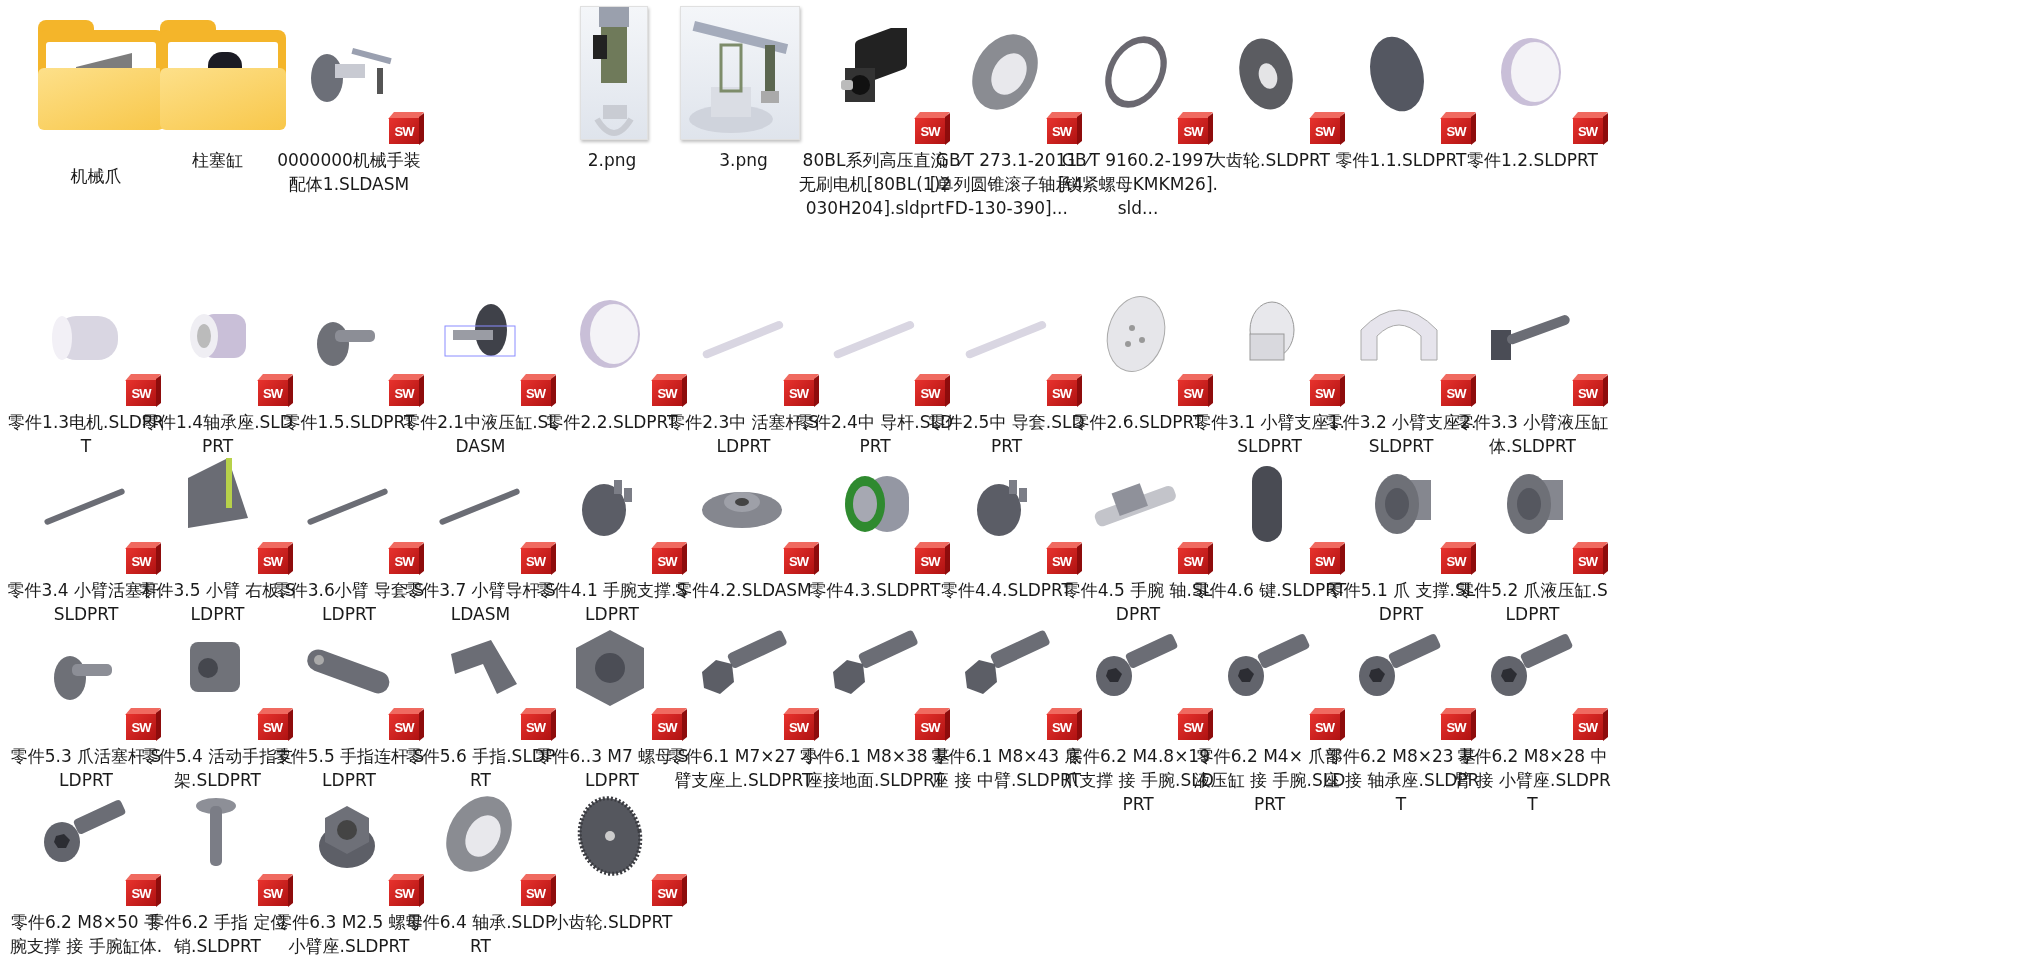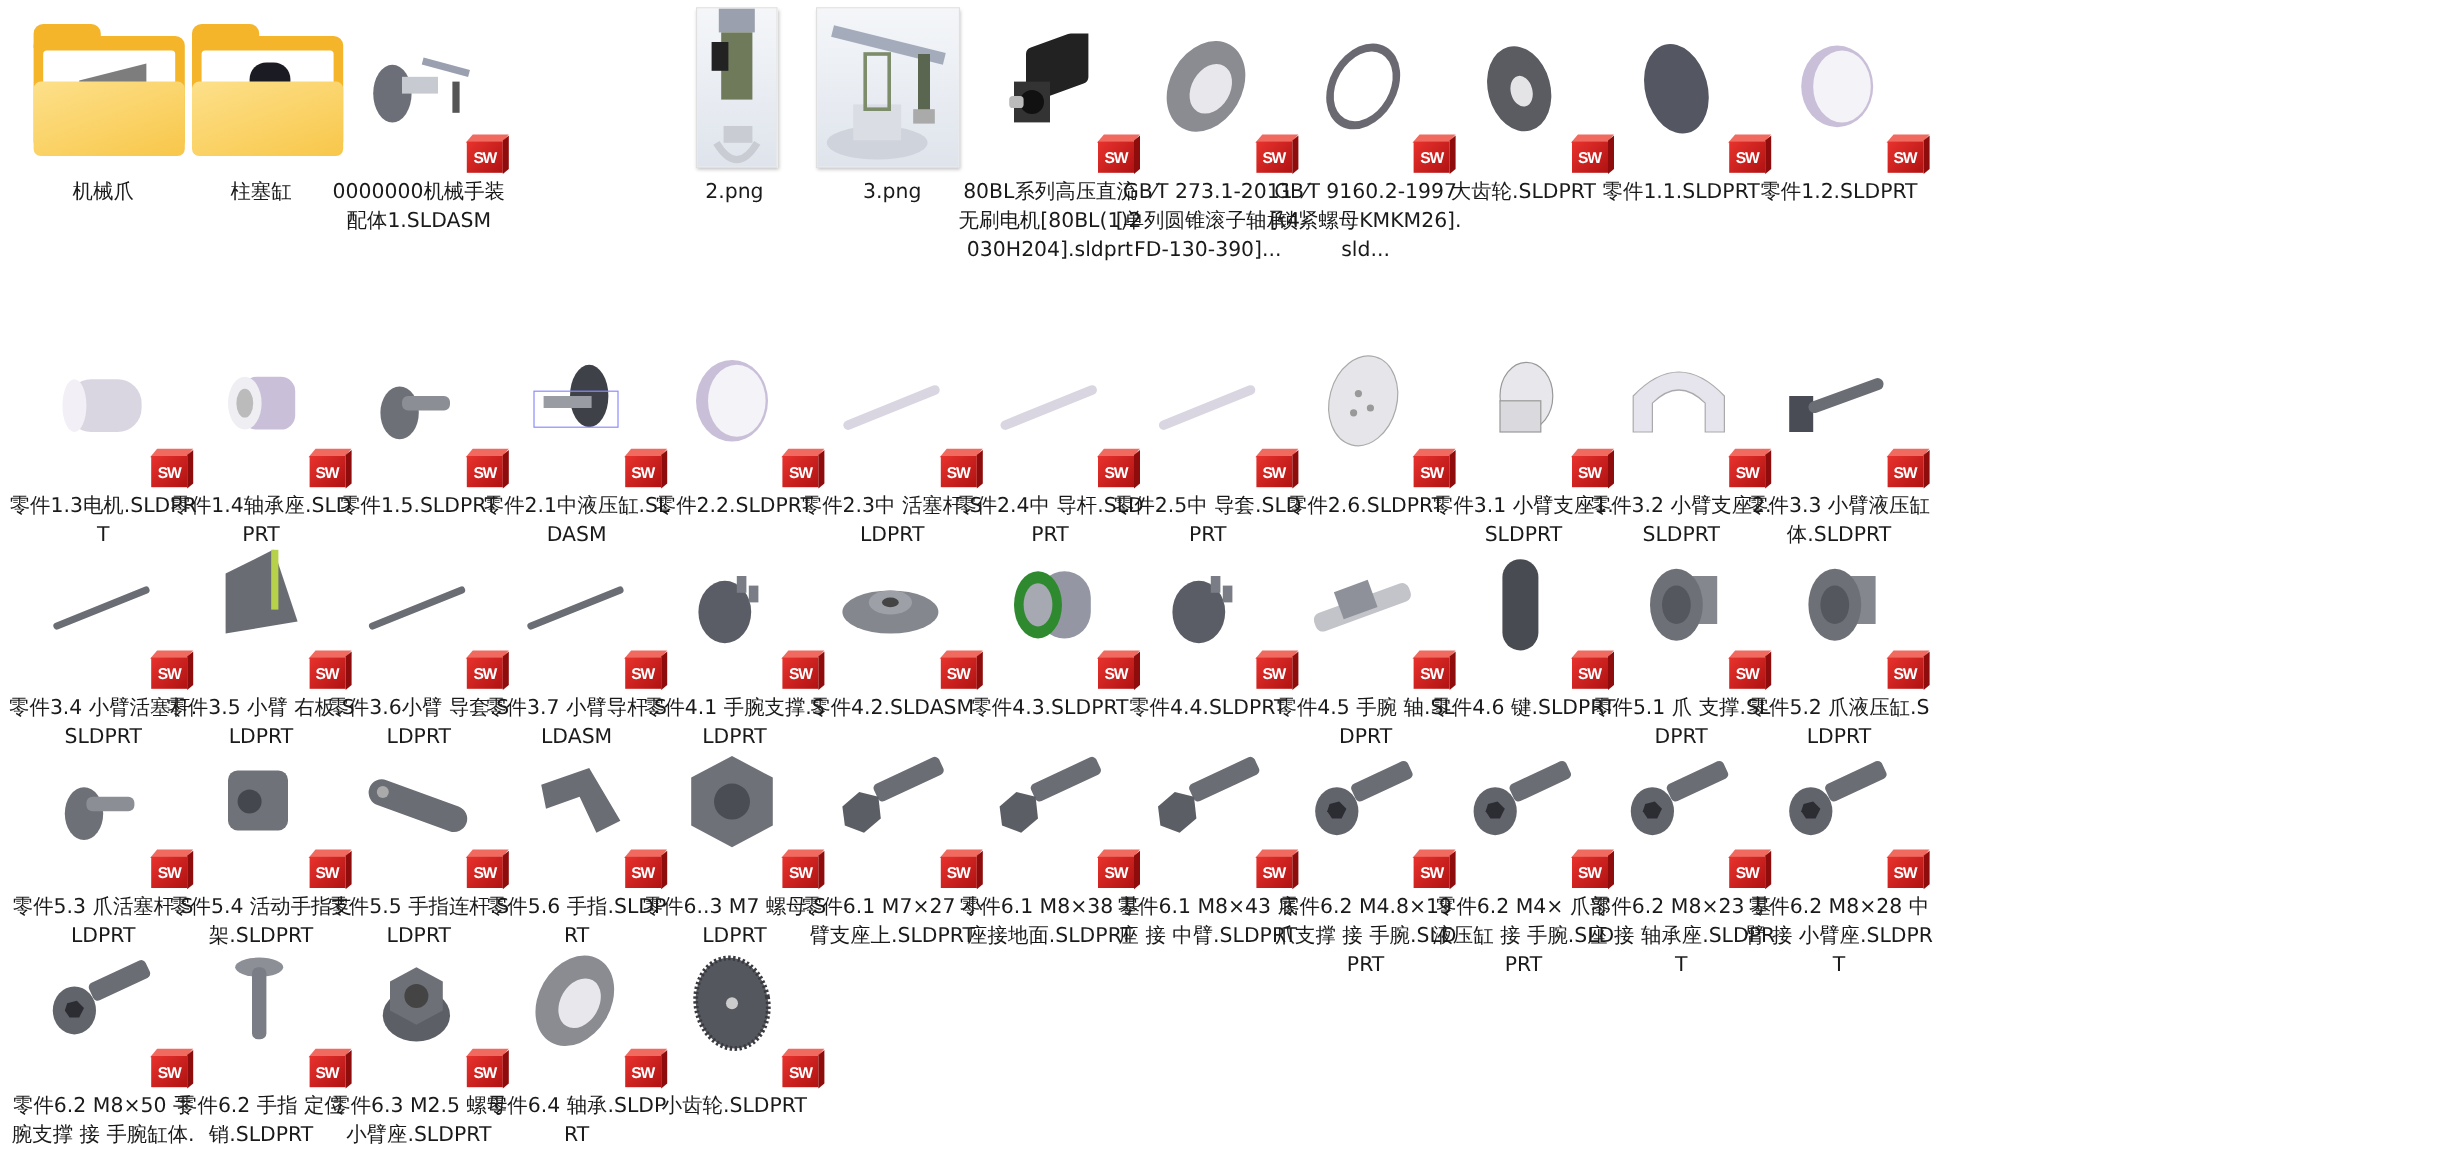--- a/index.html
+++ b/index.html
@@ -26,21 +26,21 @@
   .sw{position:absolute;right:-4px;bottom:-4px;width:34px;height:32px;}
   .sw .face{position:absolute;left:0;top:6px;width:30px;height:26px;background:linear-gradient(135deg,#e8322d,#b01212);
      color:#fff;font-weight:bold;font-size:13px;font-family:"Liberation Sans",sans-serif;display:flex;align-items:center;justify-content:center;letter-spacing:-1px;}
   .sw .top{position:absolute;left:2px;top:0;width:30px;height:7px;background:#f06a60;transform:skewX(-40deg);}
   .sw .side{position:absolute;left:30px;top:3px;width:5px;height:28px;background:#8e0c0c;transform:skewY(-40deg);}
 </style>
 </head>
 <body>
 
 <div id="grid">
-    <div class="item" style="left: 2px; top: 0px;">
+    <div class="item" style="left: 12px; top: 0px; gap: 16px;">
       <div class="thumb">
         <div class="folder">
       <div class="tab"></div>
           <div class="back"></div>
       <div class="paper">
             <div class="p1"></div>
           </div>
           <div class="front"></div>
     </div>
       </div>

